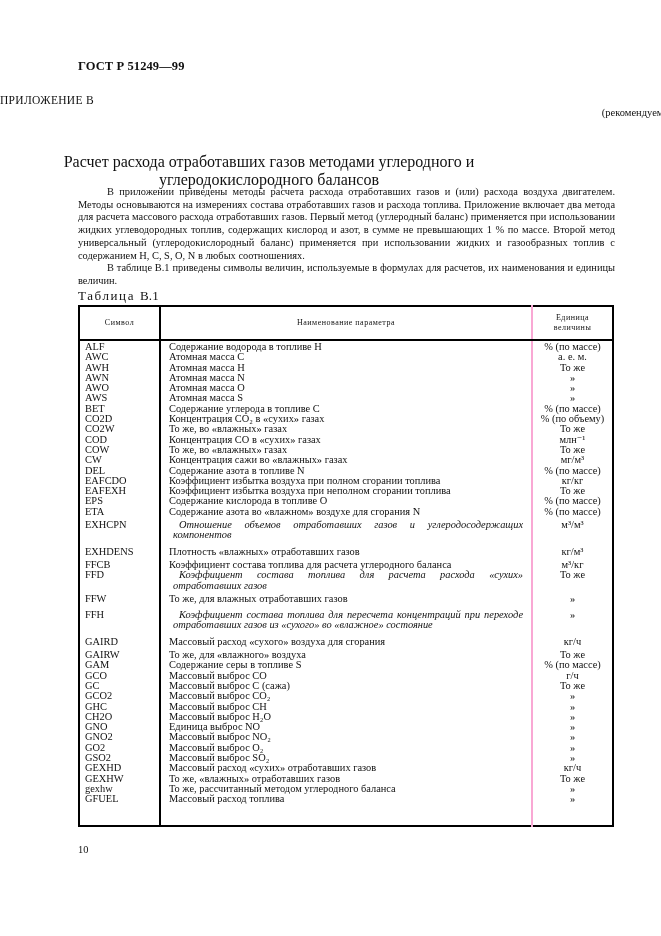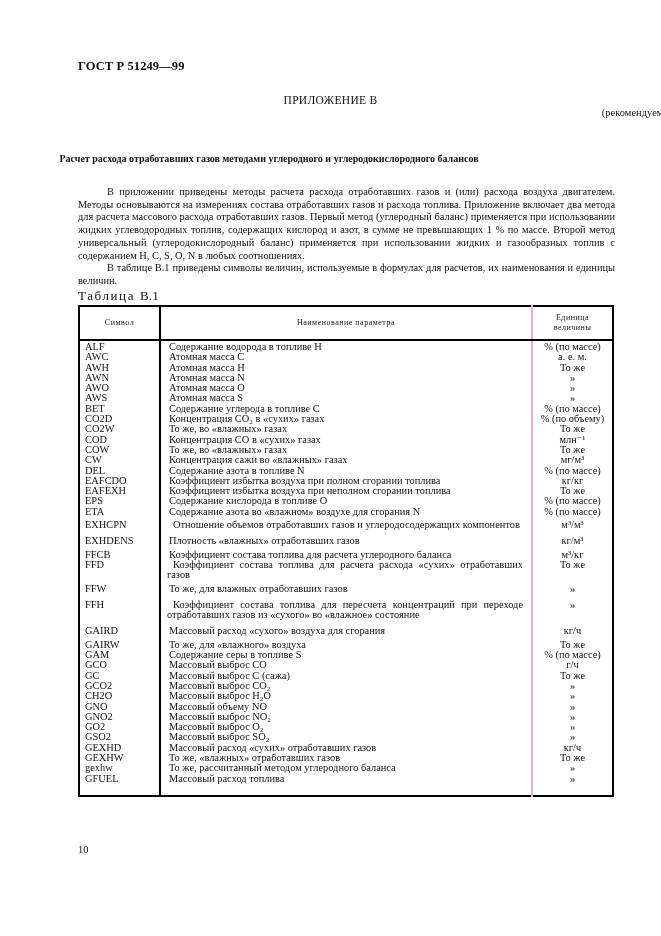--- a/index.html
+++ b/index.html
@@ -6,30 +6,30 @@
   body {
     width: 661px; height: 936px; position: relative; overflow: hidden;
     font-family: "Liberation Serif", "DejaVu Serif", serif;
     color: #111;
   }
   .doc-code {
     position: absolute; left: 78px; top: 59px;
     font-weight: bold; font-size: 12.5px; letter-spacing: 0.1px;
   }
   .appendix-title {
-    position: absolute; left: 0; width: 661px; top: 94px; text-align: center;
+    position: absolute; left: 0; width: 661px; top: 94px; 
     font-size: 11.5px; letter-spacing: 0.3px;
   }
   .appendix-sub {
     position: absolute; left: 16px; width: 661px; top: 107px; text-align: right;
     font-size: 10.5px;
   }
   .section-title {
     position: absolute; left: 0; width: 538px; top: 153px; text-align: center;
-    font-weight: bold; font-size: 10px;
+    font-weight: normal; font-size: 16px;
   }
   .intro {
     position: absolute; left: 78px; width: 537px; top: 178px;
     font-size: 10.4px; line-height: 12.7px; text-align: justify; margin-top: 8px;
   }
   .intro p { margin: 0; text-indent: 29px; }
   .table-caption {
     position: absolute; left: 78px; top: 288px; font-size: 13px; letter-spacing: 1.6px;
   }
   .table-caption .num { letter-spacing: 0.2px; }
@@ -42,24 +42,24 @@
     font-weight: normal; font-size: 8px; letter-spacing: 0.5px;
     height: 30px; border-bottom: 2px solid #000; text-align: center; vertical-align: middle;
     line-height: 10px;
   }
   table.params th.c1, table.params td.c1 { width: 74px; border-right: 2px solid #000; }
   table.params th.c3, table.params td.c3 { width: 77px; border-left: 2px solid #f9a8d4; }
   table.params td { padding: 0; line-height: 10.3px; vertical-align: top; }
   table.params td.c1 { padding-left: 5px; }
   table.params td.c2 { padding-left: 8px; padding-right: 8px; }
   table.params td.c3 { text-align: center; }
-  table.params tr.multi td.c2 { text-align: justify; text-indent: 6px; padding-left: 6px; }
+  table.params tr.multi td.c2 { text-align: justify; text-indent: 6px; padding-left: 12px; font-style: italic; }
   table.params tr.gap td { padding-top: 3px; padding-bottom: 3px; margin-left: 10px; }
   table.params tr.first td { padding-top: 1px; }
-  table.params tr.last td { padding-bottom: 11px; }
+  table.params tr.last td { padding-bottom: 21px; }
   .page-num {
     position: absolute; left: 78px; top: 844px; font-size: 10.4px;
   }
 </style>
 </head>
 <body>
 
 <div class="doc-code">ГОСТ Р 51249—99</div>
 
 <div class="appendix-title">ПРИЛОЖЕНИЕ В</div>
@@ -228,27 +228,32 @@
         <td class="c1">GC</td>
         <td class="c2">Массовый выброс C (сажа)</td>
         <td class="c3">То же</td>
       </tr>
       <tr>
         <td class="c1">GCO2</td>
         <td class="c2">Массовый выброс CO₂</td>
         <td class="c3">»</td>
       </tr>
       <tr>
+        <td class="c1">GHC</td>
+        <td class="c2">Массовый выброс CH</td>
+        <td class="c3">»</td>
+      </tr>
+      <tr>
         <td class="c1">CH2O</td>
         <td class="c2">Массовый выброс H₂O</td>
         <td class="c3">»</td>
       </tr>
       <tr>
         <td class="c1">GNO</td>
-        <td class="c2">Массовый объему NO</td>
+        <td class="c2">Единица выброс NO</td>
         <td class="c3">»</td>
       </tr>
       <tr>
         <td class="c1">GNO2</td>
         <td class="c2">Массовый выброс NO₂</td>
         <td class="c3">»</td>
       </tr>
       <tr>
         <td class="c1">GO2</td>
         <td class="c2">Массовый выброс O₂</td>

